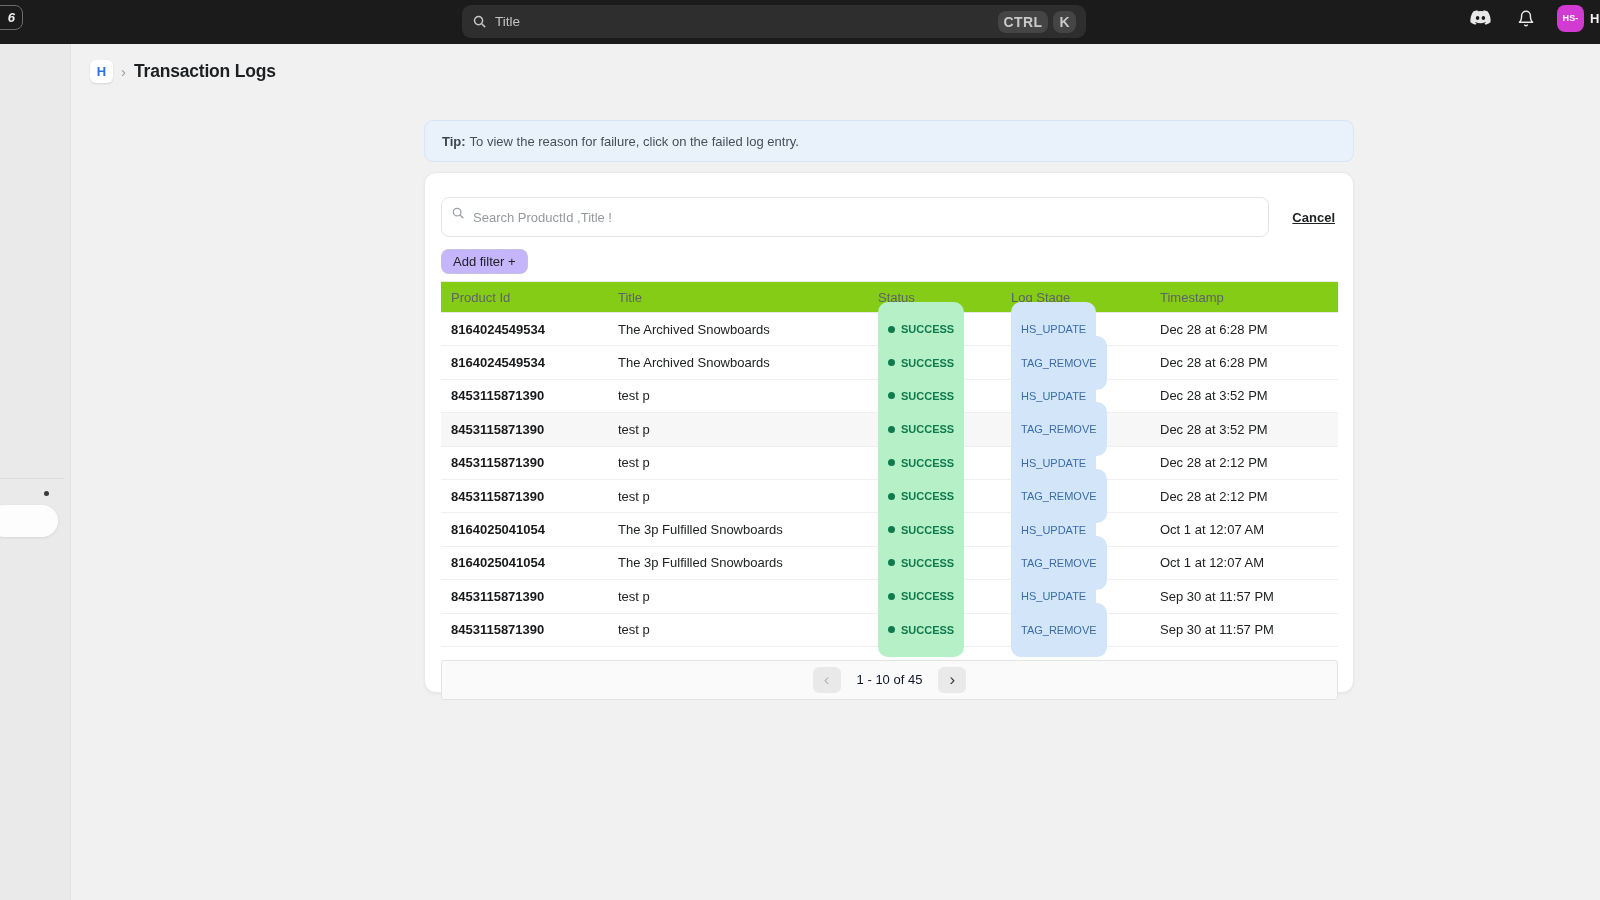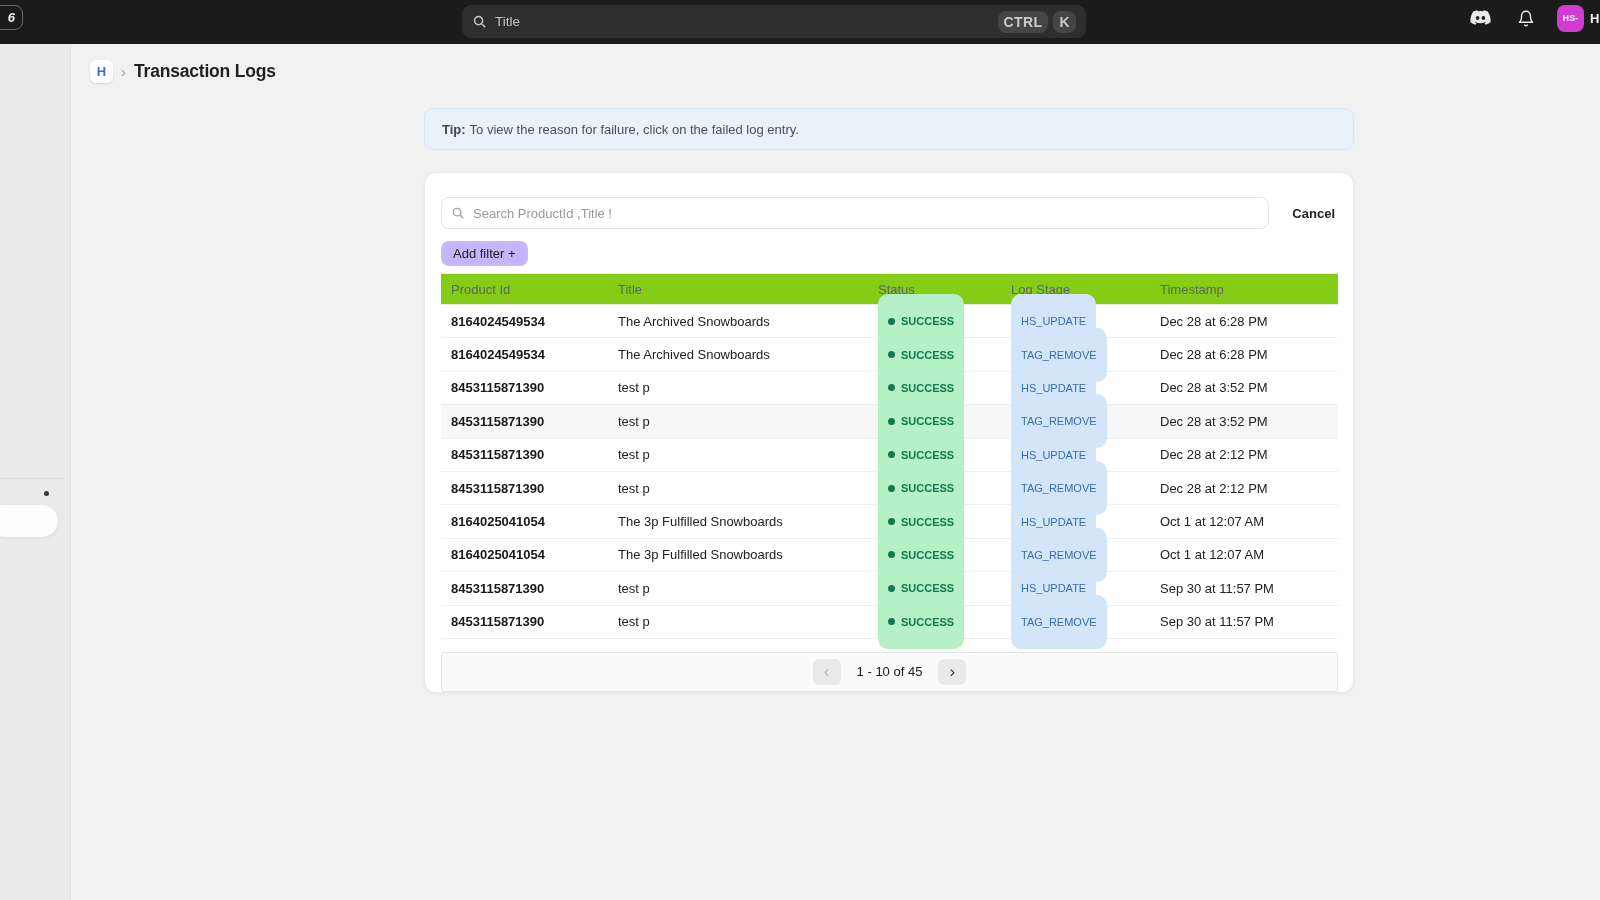--- a/index.html
+++ b/index.html
@@ -37,37 +37,37 @@
 
   
   .main { position:absolute; left:71px; top:44px; width:1529px; height:856px; background:#f1f1f1; }
   .breadcrumb { position:absolute; left:19px; top:16px; display:flex; align-items:center; }
   .bc-logo { width:23px; height:23px; background:#fff; border-radius:6px; box-shadow:0 1px 2px rgba(0,0,0,.12);
              display:flex; align-items:center; justify-content:center; color:var(--accent-blue,#2f6fe4);
              font-weight:800; font-size:13px; cursor:pointer; }
   .bc-chev { color:#9a9a9a; font-size:15px; margin:0 8px; }
   .bc-title { color:#1d2023; font-size:17.5px; font-weight:700; letter-spacing:-.2px; }
 
-  .tip { position:absolute; left:353px; top:64px; width:930px; height:42px; background:var(--tip-bg,#e9f2fb);
+  .tip { position:absolute; left:353px; top:76px; width:930px; height:42px; background:var(--tip-bg,#e9f2fb);
          border:1px solid #d7e5f4; border-radius:9px; display:flex; align-items:center; padding:0 17px;
          font-size:13px; color:#46505a; }
   .tip b { font-weight:700; color:#3c4650; margin-right:4px; }
 
   
   .card { position:absolute; left:353px; top:128px; width:930px; height:521px; background:#fff;
           border:1px solid #e9e9e9; border-radius:12px; box-shadow:0 1px 3px rgba(0,0,0,.05);
           padding:24px 16px 0 16px; }
   .search-row { display:flex; align-items:center; }
-  .psearch { position:relative; width:828px; height:32px; }
+  .psearch { position:relative; width:828px; height:40px; }
   .psearch input { width:100%; height:100%; border:1px solid #e4e4e4; border-radius:8px; outline:none;
                    padding:0 10px 0 31px; font-size:13px; color:#202223;
                    font-family:"Liberation Sans", sans-serif; }
   .psearch input::placeholder { color:#949aa0; }
   .psearch .mag2 { position:absolute; left:10px; top:8.5px; width:14px; height:14px; }
-  .cancel { margin-left:auto; font-size:13px; font-weight:700; color:#202223; cursor:pointer; padding-right:2px; }
+  .cancel { margin-left:auto; font-size:13px; font-weight:700; color:#202223; cursor:pointer; padding-right:2px;text-decoration:underline; }
 
   .add-filter { display:inline-flex; align-items:center; margin-top:12px; height:25px; padding:0 11px;
                 border:1px dashed #c7c7c7; border-radius:8px; background:#c4b5fd; font-size:13px;
                 color:#202223; cursor:pointer; }
 
   
   .table { margin-top:7px; width:897px; }
   .thead, .trow { display:grid; grid-template-columns:167px 260px 133px 149px 1fr; align-items:center; }
   .thead { height:32px; background:#84cc16; border-top:1px solid #e9e9e9; border-bottom:1px solid #e9e9e9; }
   .th { font-size:13px; color:#5f6368; padding-left:10px; }

